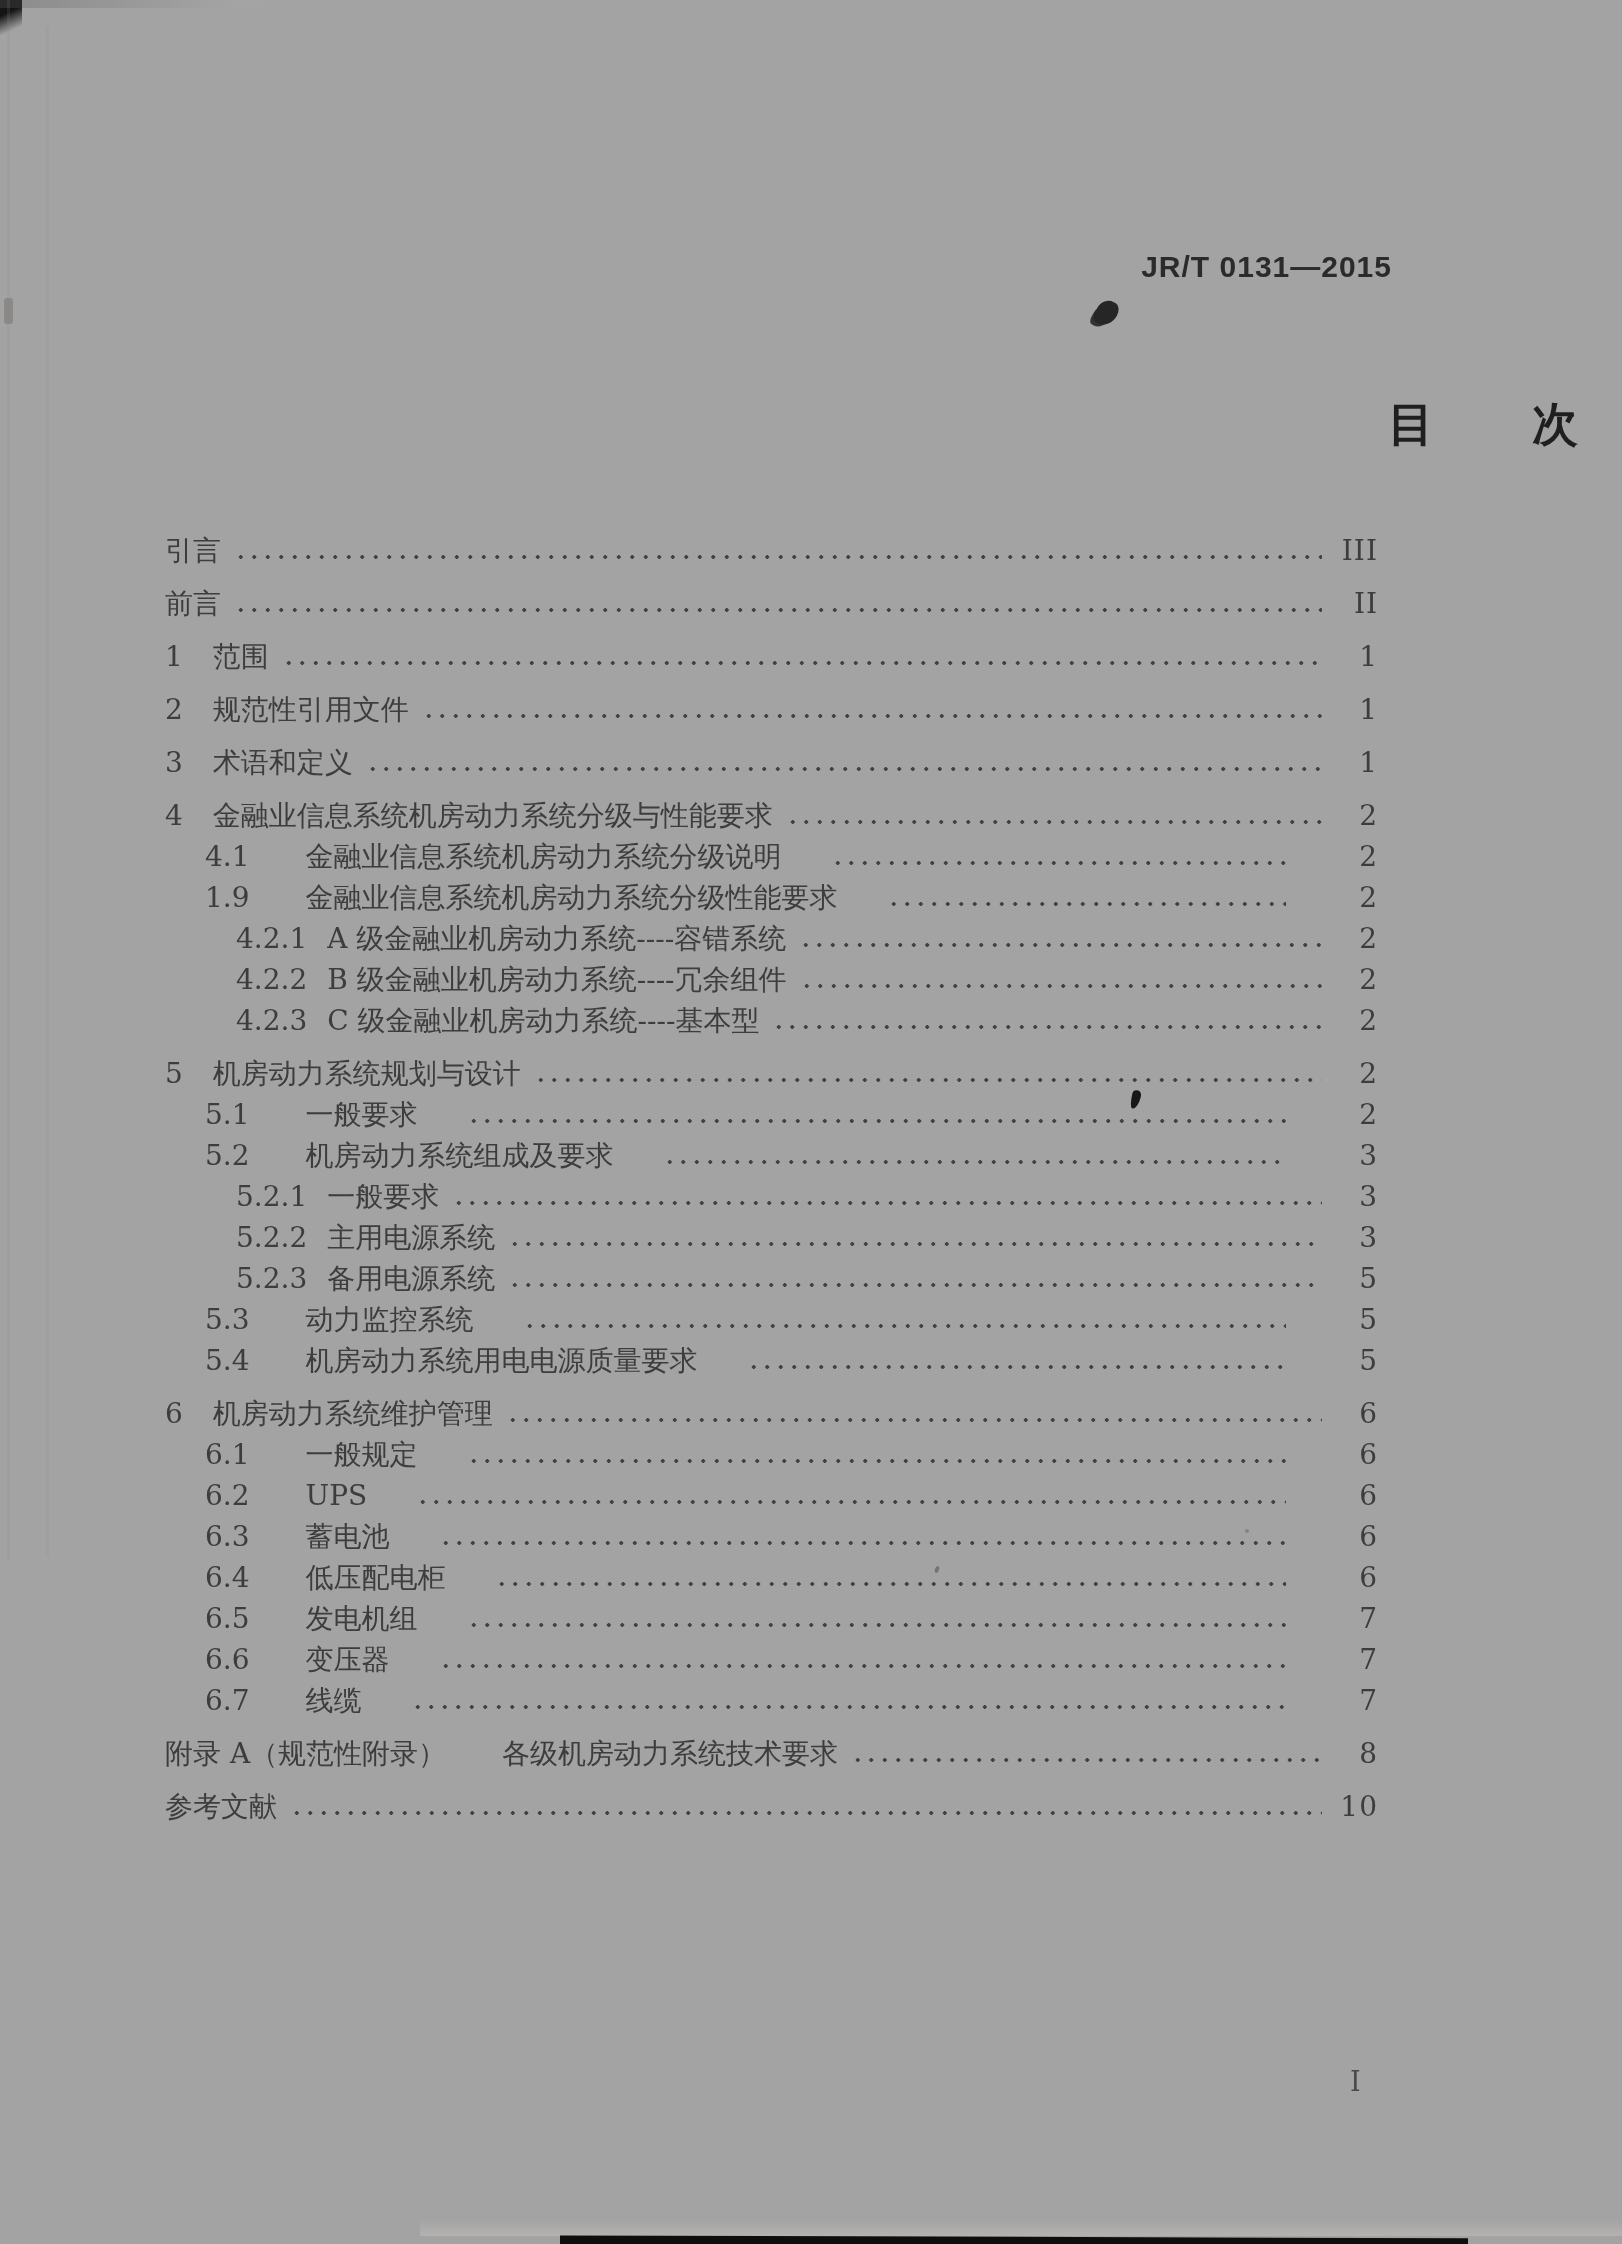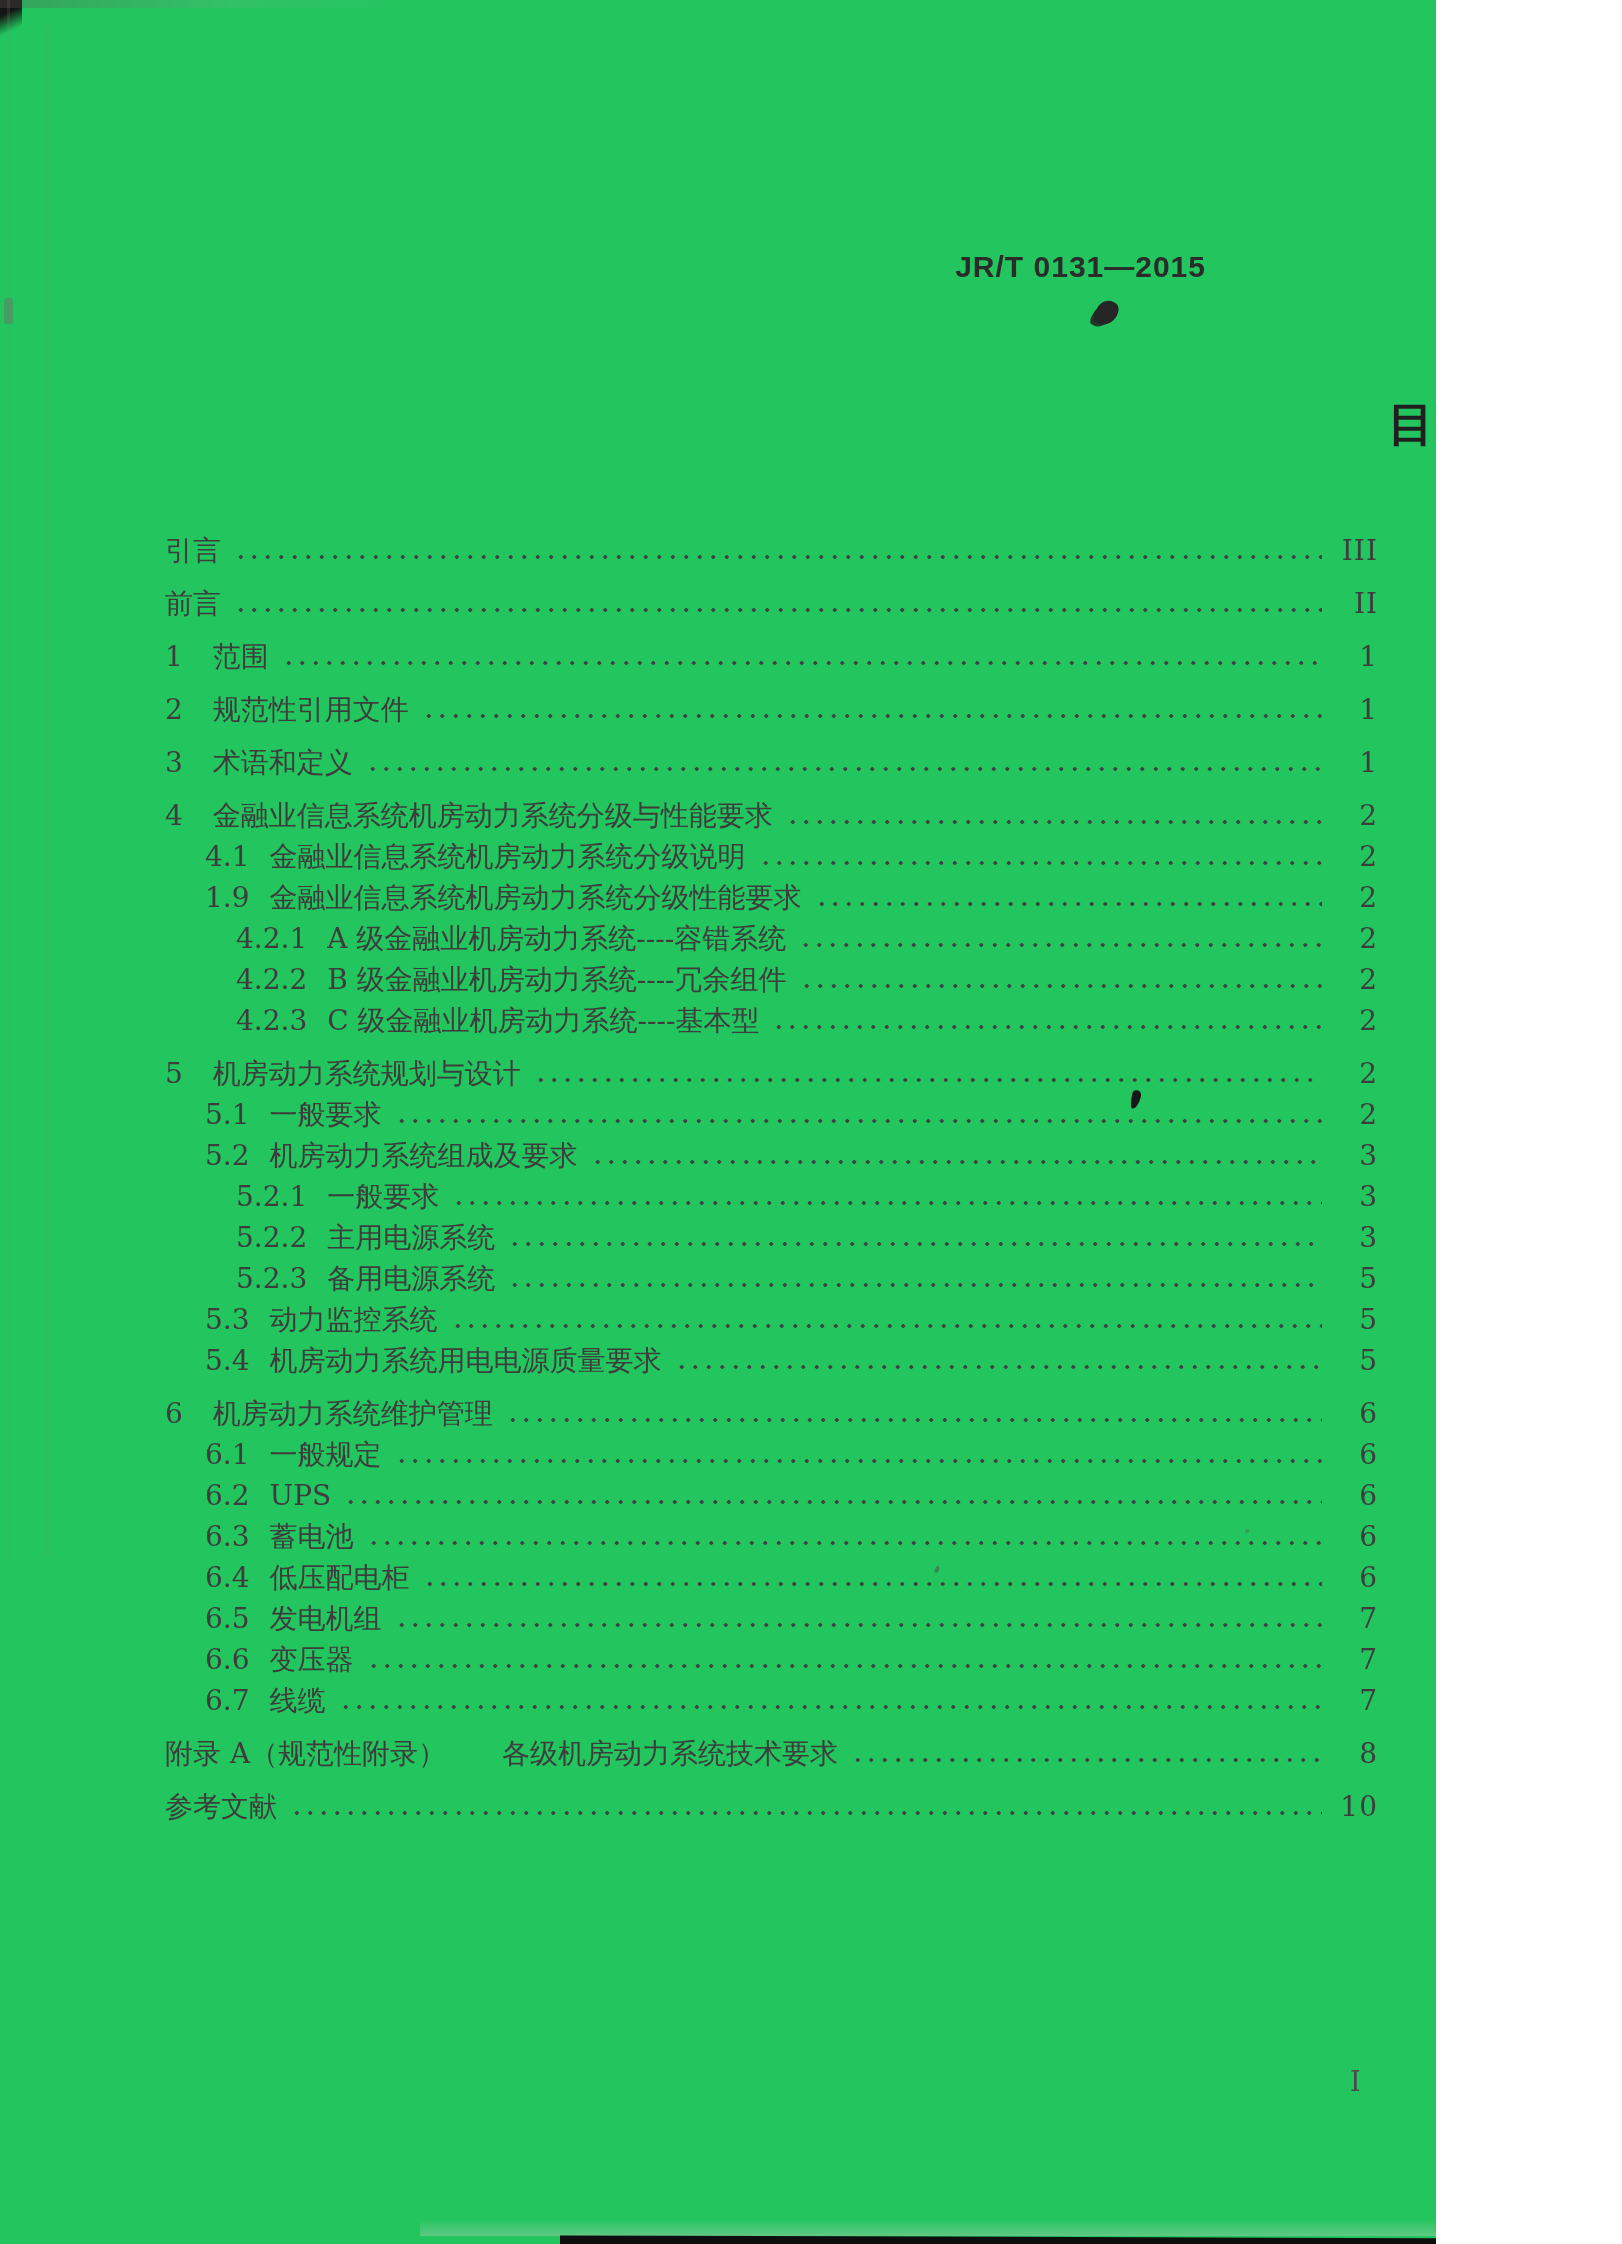--- a/index.html
+++ b/index.html
@@ -1,19 +1,19 @@
 <!DOCTYPE html>
 <html><head>
 <meta charset="utf-8">
 <style>
   html,body{margin:0;padding:0;background:#ffffff;}
   .page{
     position:relative;
-    width:1436px;height:2244px;
-    background:#22c55e;
+    width:1622px;height:2244px;
+    background:#a3a3a3;
     overflow:hidden;
     font-family:"DejaVu Serif","Liberation Serif",serif;
     color:#3d3d3d;
   }
   
   .art{position:absolute;pointer-events:none;}
   .corner-blob{left:0;top:0;width:22px;height:40px;
     background:linear-gradient(155deg,#141414 32%,rgba(20,20,20,0) 72%);}
   .top-edge{left:0;top:0;width:420px;height:8px;
     background:linear-gradient(to right,rgba(90,88,85,.32),rgba(170,168,165,.12) 55%,rgba(170,168,165,0));}
@@ -41,21 +41,21 @@
     position:absolute;top:394px;left:0;width:1580px;text-align:right;
     font-size:46px;font-weight:bold;color:#1f1f1f;letter-spacing:2px;
   }
   
   .toc{
     position:absolute;left:165px;top:518px;width:1213px;
     font-size:28px;
   }
   .toc-row{display:flex;height:41px;line-height:41px;white-space:nowrap;}
   .toc-row.lvl0{margin-top:12px;}
-  .toc-row.lvl1{padding-left:40px;}
+  .toc-row.lvl1{padding-left:40px;gap:36px;}
   .toc-row.lvl2{padding-left:71px;}
   .toc-num{margin-right:20px;}
   .lvl0 > .toc-num{margin-right:30px;}
   .toc-dots{
     flex:1;margin-left:11px;margin-right:8px;
     background-image:radial-gradient(circle,#414141 1.7px,rgba(0,0,0,0) 2.1px);
     background-size:13.5px 12px;
     background-repeat:repeat-x;
     background-position:left 2px bottom 8px;
   }

